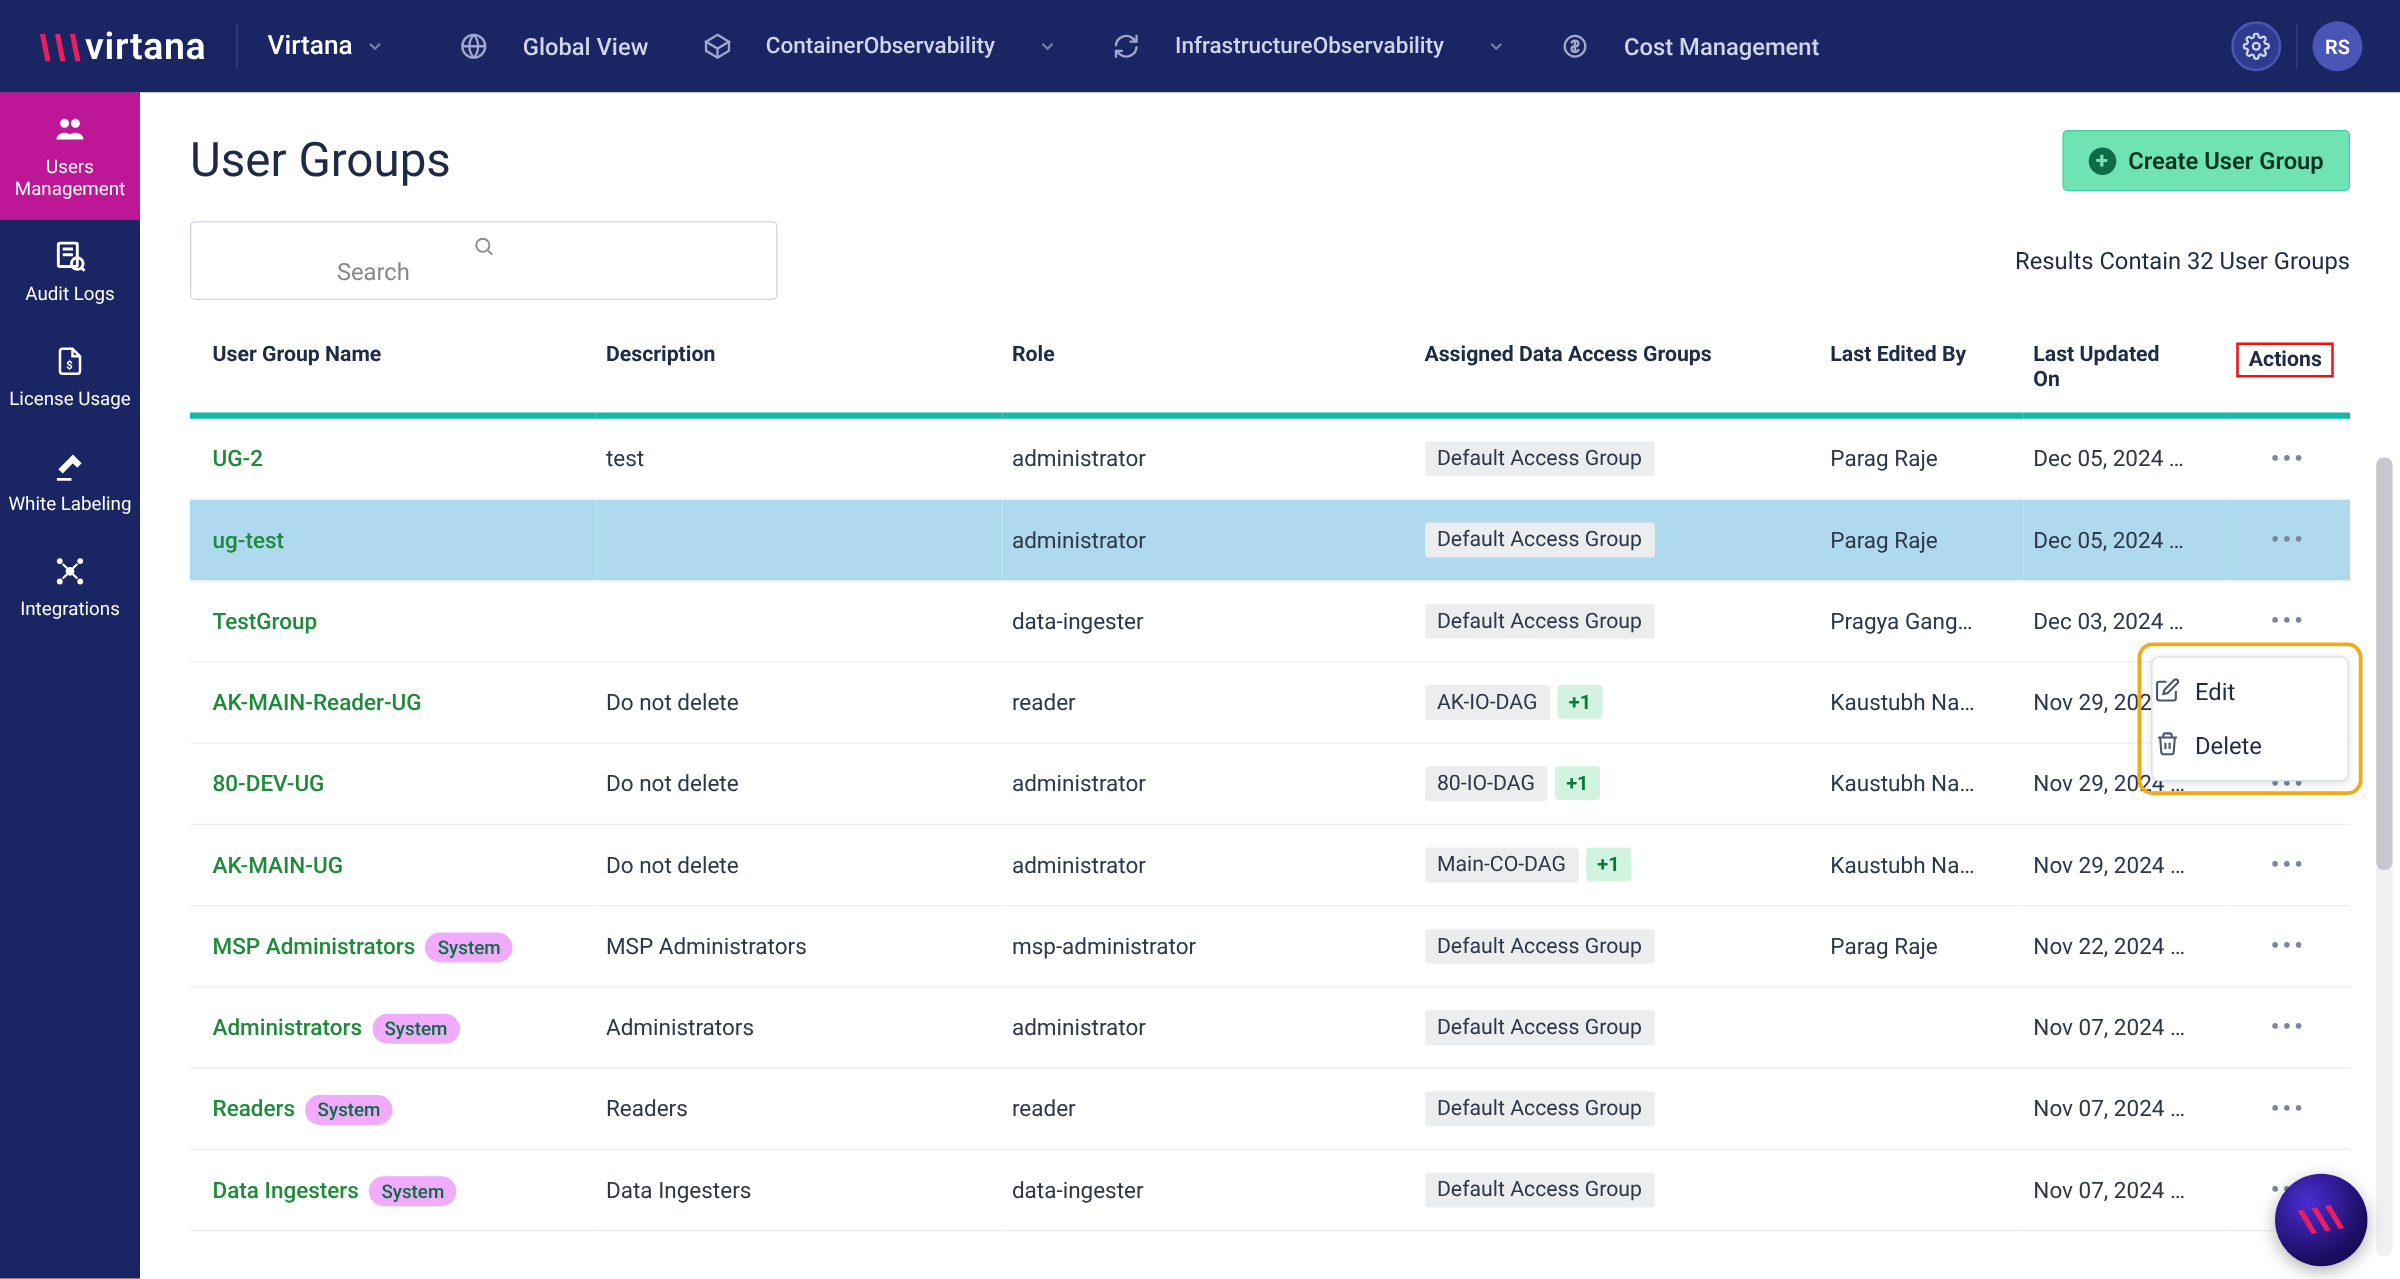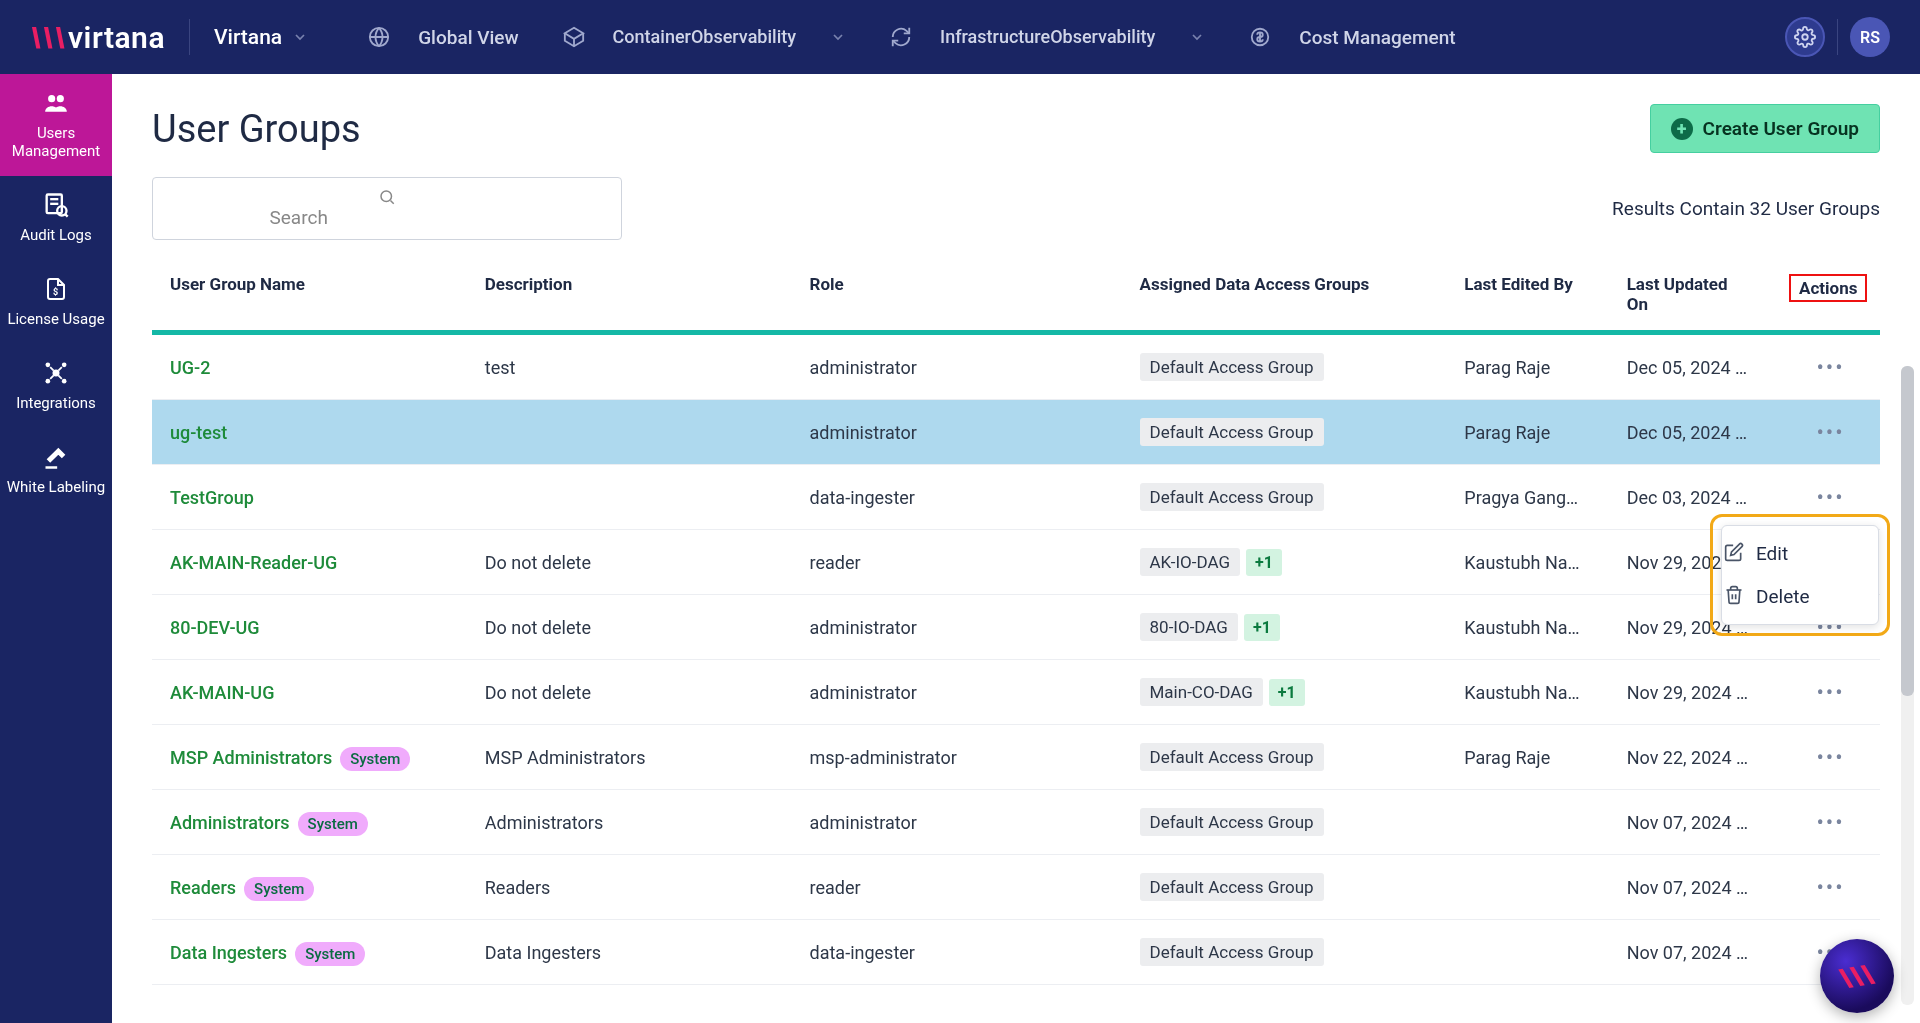--- a/index.html
+++ b/index.html
@@ -202,40 +202,40 @@
           <path d="M14 2H6a2 2 0 00-2 2v16a2 2 0 002 2h12a2 2 0 002-2V8z"></path>
           <polyline points="14 2 14 8 20 8"></polyline>
           <text x="9" y="18" fill="#fff" font-size="9" stroke="none" font-weight="700">$</text>
         </svg>
     </span>
     <span>License Usage</span>
   </div>
   <div class="sidebar-item">
     <span class="sidebar-icon">
       <svg width="28" height="28" viewBox="0 0 24 24" fill="#fff">
+          <path d="M14 4l6 6-3 3-6-6zM11 7L4 14l3 3 7-7zM3 20h10v2H3z"></path>
+        </svg>
+    </span>
+    <span>White Labeling</span>
+  </div>
+  <div class="sidebar-item">
+    <span class="sidebar-icon">
+      <svg width="28" height="28" viewBox="0 0 24 24" fill="#fff">
           <circle cx="12" cy="12" r="3"></circle>
           <circle cx="5" cy="5" r="2"></circle>
           <circle cx="19" cy="5" r="2"></circle>
           <circle cx="5" cy="19" r="2"></circle>
           <circle cx="19" cy="19" r="2"></circle>
           <line x1="7" y1="7" x2="10" y2="10" stroke="#fff" stroke-width="1.5"></line>
           <line x1="17" y1="7" x2="14" y2="10" stroke="#fff" stroke-width="1.5"></line>
           <line x1="7" y1="17" x2="10" y2="14" stroke="#fff" stroke-width="1.5"></line>
           <line x1="17" y1="17" x2="14" y2="14" stroke="#fff" stroke-width="1.5"></line>
         </svg>
     </span>
     <span>Integrations</span>
-  </div>
-  <div class="sidebar-item">
-    <span class="sidebar-icon">
-      <svg width="28" height="28" viewBox="0 0 24 24" fill="#fff">
-          <path d="M14 4l6 6-3 3-6-6zM11 7L4 14l3 3 7-7zM3 20h10v2H3z"></path>
-        </svg>
-    </span>
-    <span>White Labeling</span>
   </div>
 </div>
 
 <div class="main">
   <div class="page-head">
     <h1 class="page-title">User Groups</h1>
     <button class="create-btn">
       <span class="plus-circ">+</span>
       <span>Create User Group</span>
     </button>

